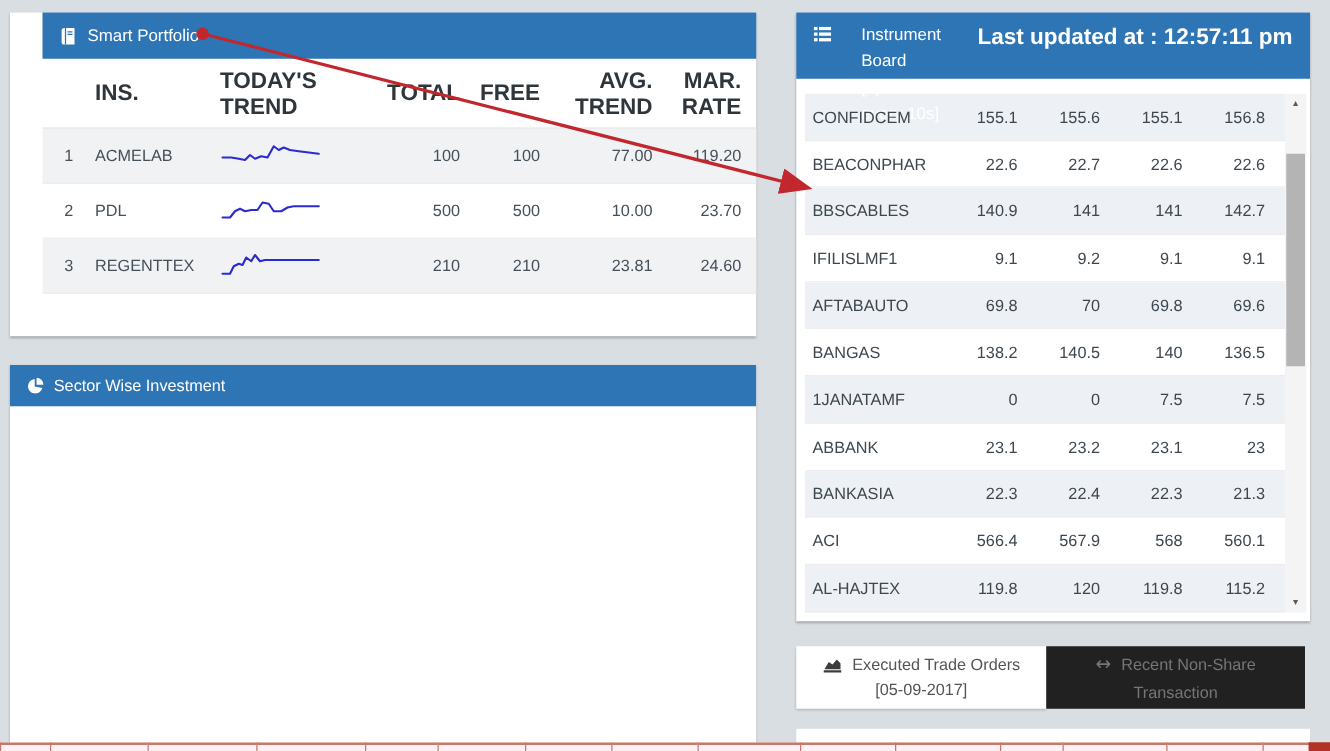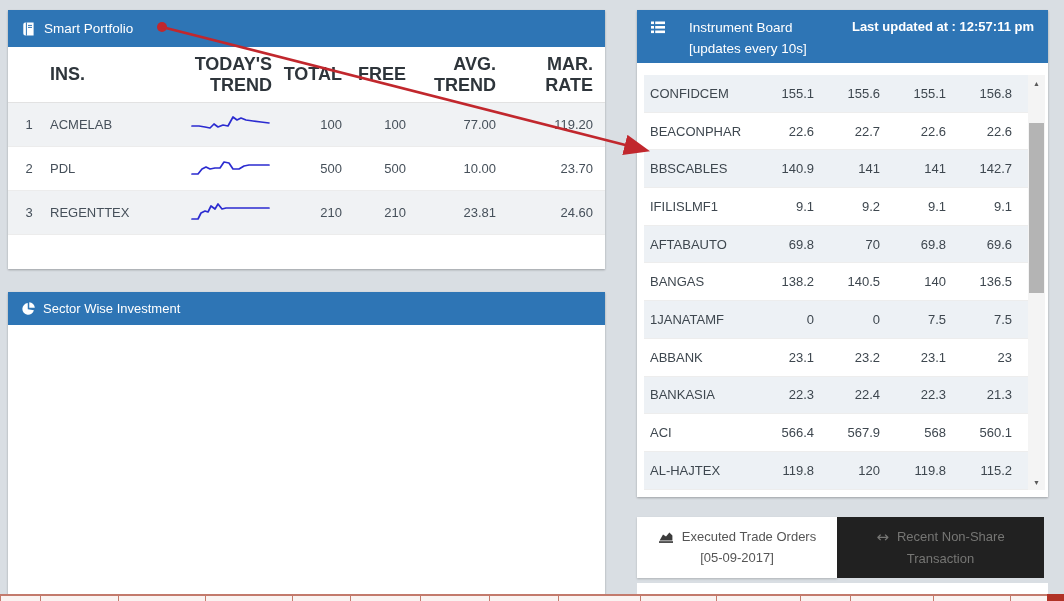--- a/index.html
+++ b/index.html
@@ -11,66 +11,66 @@
     color:#46505a;
   }
   .panel { position:absolute; background:#fff; box-shadow:0 1px 2px rgba(0,0,0,.28); }
   .panel-header {
     background:#2e75b5; color:#fff; display:flex; align-items:center;
     padding:0 14px; font-size:13.5px; gap:8px;
   }
   .hicon { display:inline-flex; flex:0 0 auto; }
 
   
-  #smart-portfolio { left:8px; top:10px; width:597px; height:259px; }
+  #smart-portfolio { left:8px; top:10px; width:597px; height:259px;padding-left:26px; }
   #smart-portfolio .panel-header { height:37px; }
   .pgrid { display:grid; grid-template-columns:42px 100px 122px 70px 64px 94px 1fr; align-items:center; }
   .phead { height:56px; font-weight:bold; font-size:18px; color:#2e353b; border-bottom:1px solid #e2e2e2; }
   .prow  { height:44px; font-size:13px; border-bottom:1px solid #ececec; }
   .prow.stripe { background:#f0f2f4; }
   .pc { padding:0; }
   .c-sl { text-align:center; }
-  .c-trend { text-align:right; }
+  .c-trend { text-align:left; }
   .num { text-align:right; }
   .pr12 { padding-right:12px; }
   .pr4  { padding-right:4px; }
 
   
   #sector { left:8px; top:292px; width:597px; height:309px; overflow:hidden; }
   #sector .panel-header { height:33px; font-size:13px; }
   #pie-wrap { position:absolute; left:0; top:33px; width:597px; height:276px; }
   #pie-svg { position:absolute; left:0; top:0; }
   .pie-label { position:absolute; font-size:13px; color:#35393d; white-space:nowrap; }
   #label-textile { right:417px; top:266px; text-align:right; }
   #label-pharma  { left:409px;  top:240px; }
 
   
   #instrument { left:637px; top:10px; width:411px; height:487px; }
   #instrument .panel-header { height:53px; align-items:flex-start; padding-top:8px; justify-content:space-between; }
   #ib-title-wrap { display:flex; gap:24px; width:238px; line-height:1.55; }
-  #ib-updated { font-weight:bold; font-size:13px; white-space:nowrap; padding-top:1px; }
+  #ib-updated { font-weight:bold; font-size:18px; white-space:nowrap; padding-top:1px; }
   #itable { margin:12px 20px 0 7px; }
   .irow {
     display:grid; grid-template-columns:120px 66px 66px 66px 66px;
     height:37.7px; align-items:center; font-size:13px; color:#3e474f;
     border-bottom:1px solid #ededed;
   }
   .irow:nth-child(odd) { background:#edf1f5; }
   .iname { padding-left:6px; }
   .ival  { text-align:right; padding-right:16px; }
 
   .vscroll { position:absolute; top:65px; right:3px; width:17px; height:415px; background:#f4f4f4; }
   .varrow { position:absolute; left:0; width:17px; height:16px; font-size:7px; color:#5a5a5a;
             display:flex; align-items:center; justify-content:center; cursor:default; }
   .varrow.up { top:0; } .varrow.down { bottom:0; }
   .vthumb { position:absolute; left:1px; width:15px; top:48px; height:170px; background:#b4b4b4; }
 
   
   #footer-tabs { position:absolute; left:637px; top:517px; display:flex; z-index:5; }
-  .ftab { height:61px; display:flex; flex-direction:column; align-items:center; justify-content:center;
+  .ftab { height:50px; display:flex; flex-direction:column; align-items:center; justify-content:center;
           font-size:13px; line-height:1.55; text-align:center; cursor:pointer; }
   #tab-executed { width:200px; background:#fff; color:#555; box-shadow:0 1px 2px rgba(0,0,0,.2); }
   #tab-nonshare { width:207px; background:#212121; color:#767674; }
   .ftab .l1 { display:flex; align-items:center; gap:8px; }
   #below-tabs { position:absolute; left:637px; top:583px; width:411px; height:18px; background:#fff; }
 
   
   #ticker { position:absolute; left:0; top:594px; width:1064px; height:7px; display:flex; z-index:6; }
   .tcell { height:7px; background:#faf3f1; border-left:1px solid #c37a6c; border-top:2px solid #c37a6c; }
   .tcell.dark { background:#b13226; border-color:#b13226; }

